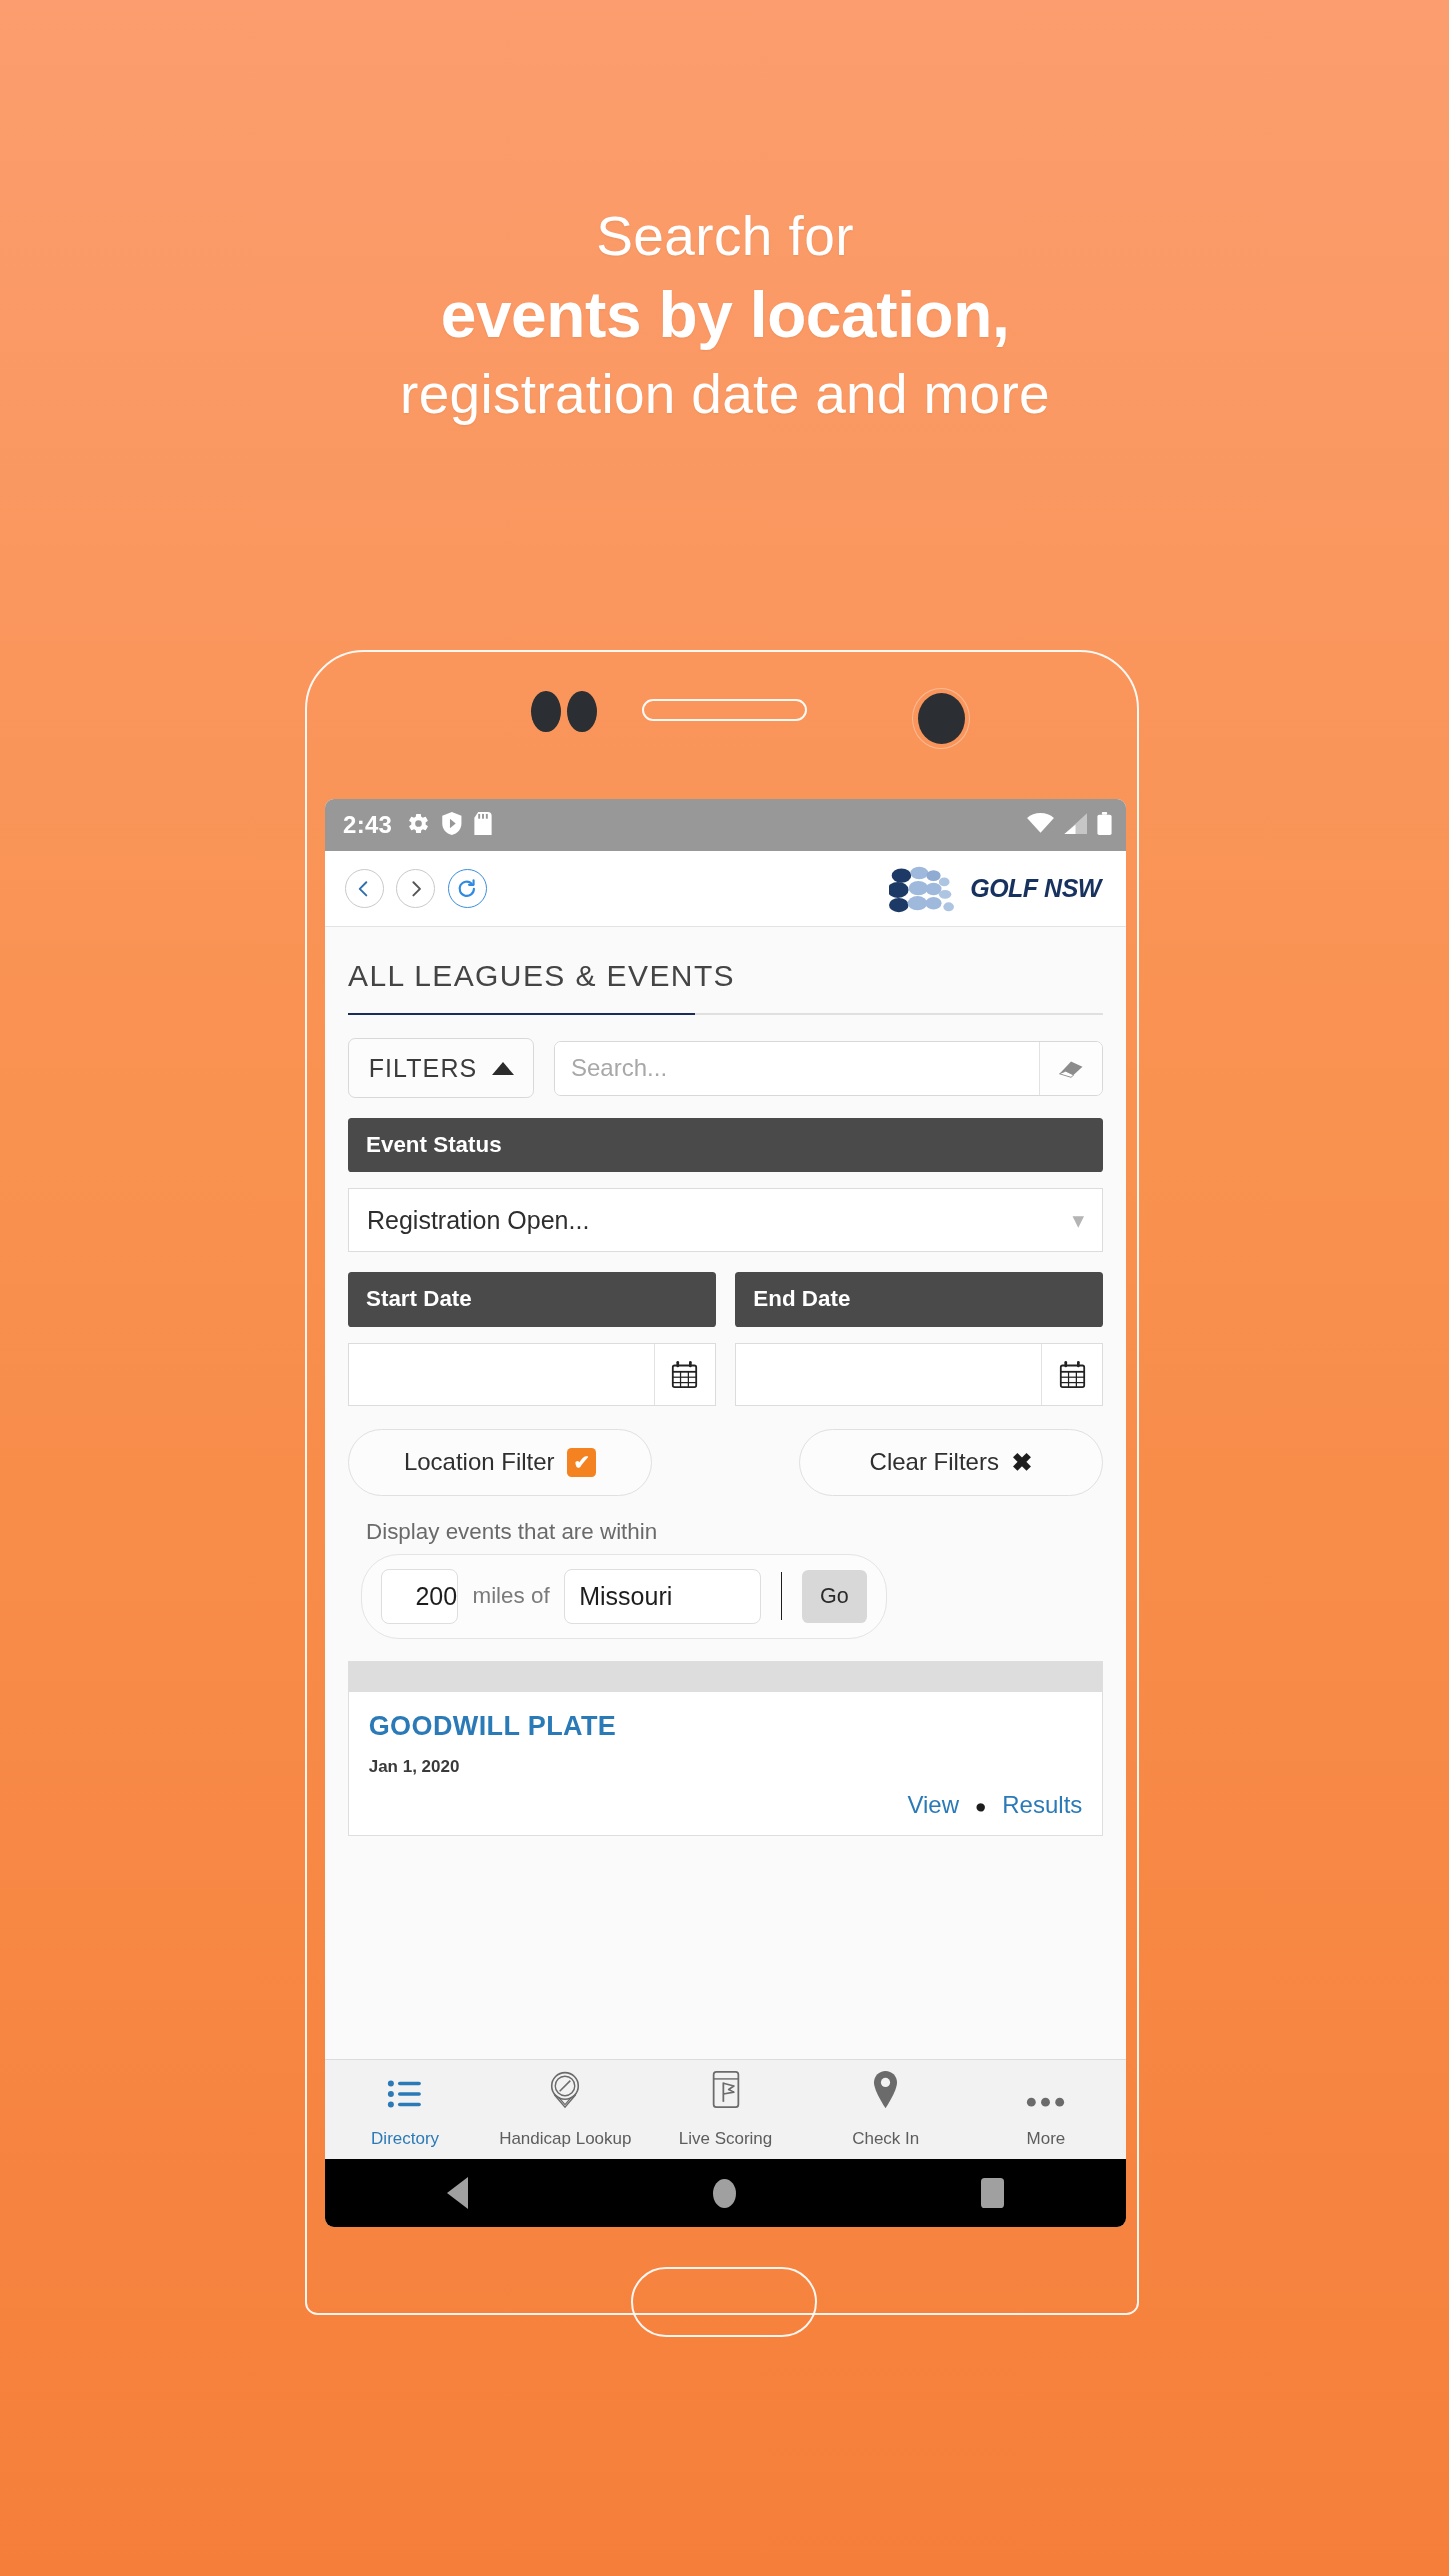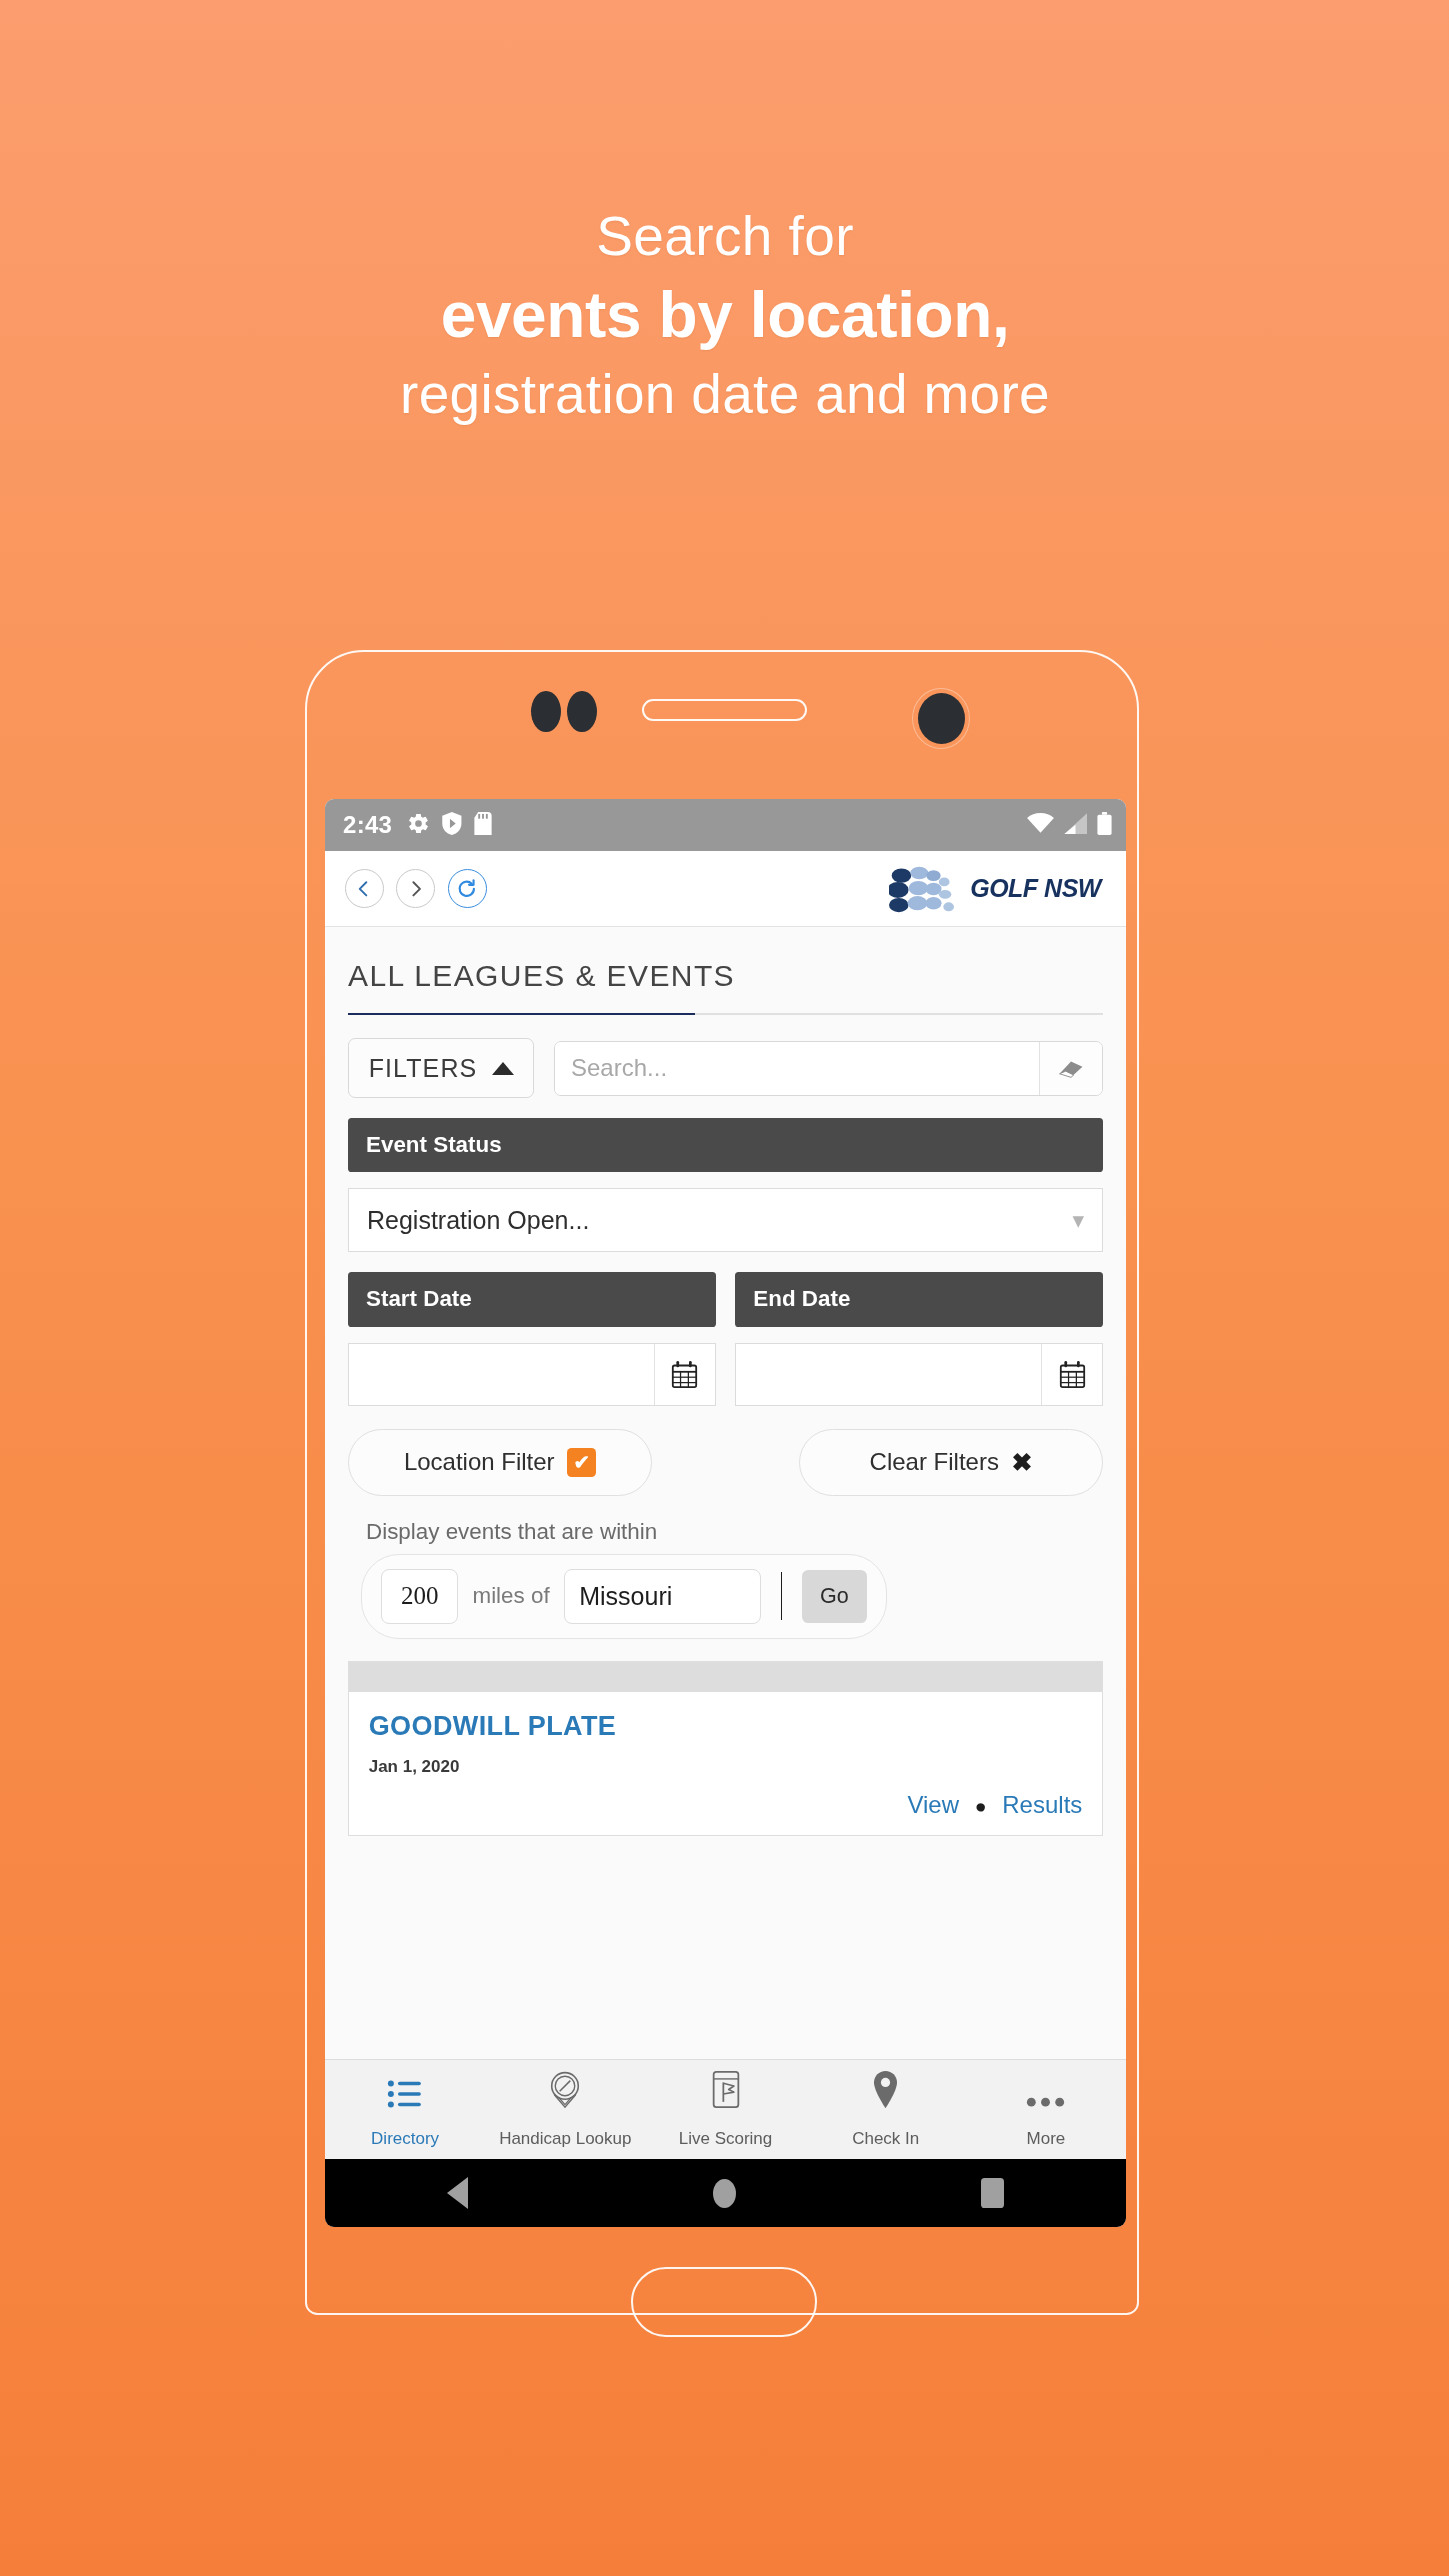--- a/index.html
+++ b/index.html
@@ -373,23 +373,23 @@
     padding: 14.3px 19.7px;
     margin-left: 12.5px;
   }
   .miles-input {
     width: 77px;
     height: 55px;
     border: 0.9px solid #dedede;
     border-radius: 8px;
     background: #ffffff;
     font-size: 25px;
-    text-align: center;
+    text-align: right;
     color: #1d1d1d;
-    font-family: Liberation Serif, serif;
+    font-family: Liberation Sans, sans-serif;
     outline: none;
   }
   .miles-of { font-size: 22.4px; color: #7a7a7a; }
   .state-input {
     width: 197px;
     height: 55px;
     border: 0.9px solid #dedede;
     border-radius: 8px;
     background: #ffffff;
     font-size: 25px;

